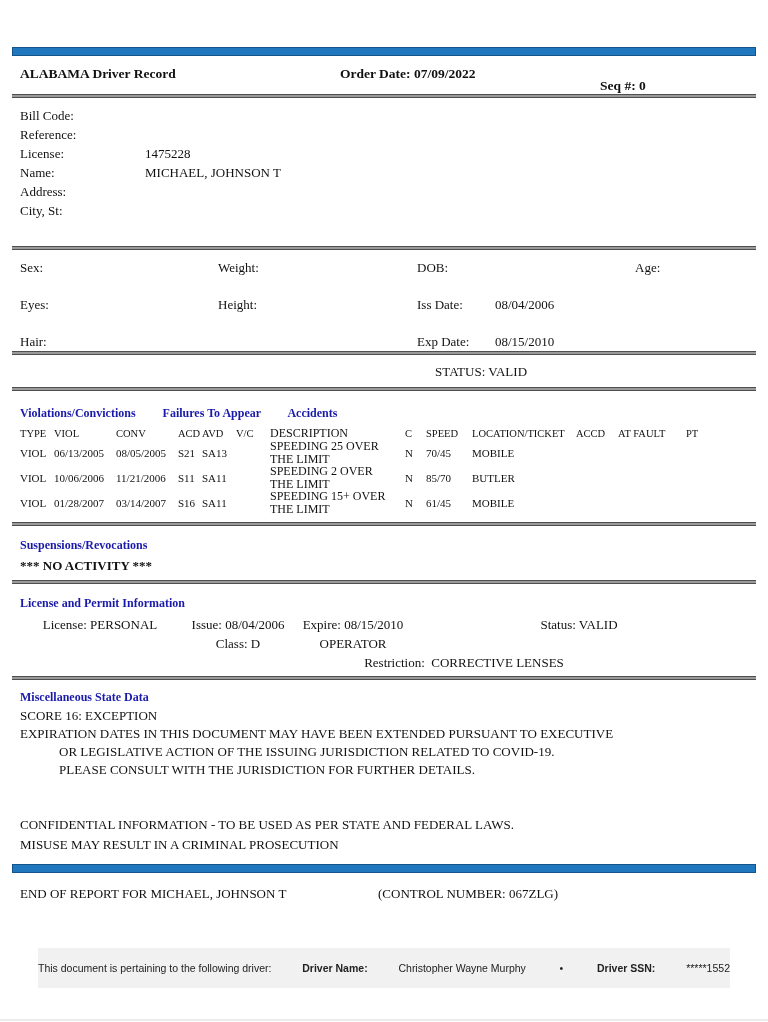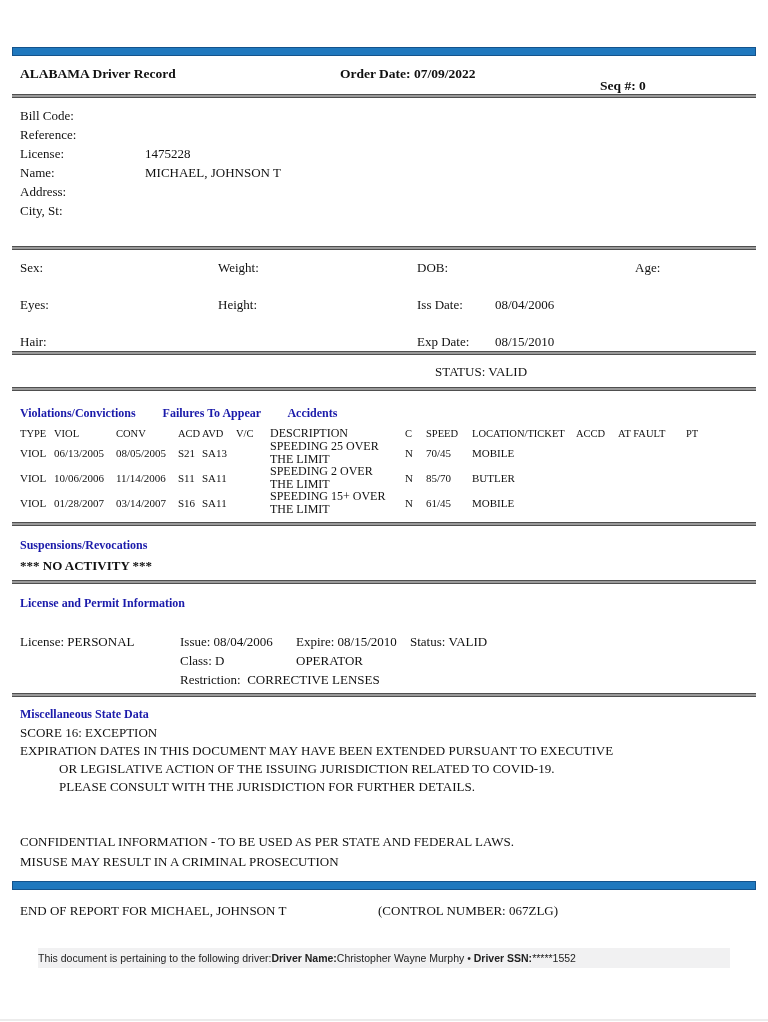--- a/index.html
+++ b/index.html
@@ -41,34 +41,34 @@
   .vrow{display:grid; grid-template-columns:34px 62px 62px 24px 34px 34px 135px 21px 46px 104px 42px 68px 1fr;
         align-items:center; min-height:25px; font-size:11px;}
   .vrow.vhead{min-height:14px; font-size:10.5px;}
   .vcell{padding-right:4px;}
   .vcell.c6{font-size:12px; line-height:12.5px; padding-right:8px;}
   .hr5{margin-top:7px;}
   .susp-heading{margin-top:10px; padding:0 20px;}
   .susp-body{padding:0 20px; font-weight:bold; line-height:17px; margin-top:2px;}
   .hr6{margin-top:6px;}
   .lic-heading{margin-top:10px; padding:0 20px;}
-  .lgrid{display:grid; grid-template-columns:160px 116px 114px 1fr; line-height:19px; padding:0 20px; margin-top:19px;}
+  .lgrid{display:grid; grid-template-columns:160px 116px 114px 1fr; line-height:19px; padding:0 20px; margin-top:2px;text-align:center;}
   .lgrid .span-rest{grid-column:2 / 5;}
   .hr7{margin-top:4px;}
   .misc-heading{margin-top:8px; padding:0 20px;}
   .misc-lines{padding:0 20px;}
   .mline{line-height:18px;}
   .mline.indent{padding-left:39px;}
   .confidential{padding:0 20px; margin-top:36px;}
   .confidential div{line-height:20px;}
   .end-report{position:relative; padding:0 20px; margin-top:13px; height:18px;}
   .end-report .control{position:absolute; left:378px; top:0;}
   
-  .footer-bar{position:absolute; left:38px; right:38px; top:948px; height:20px;
-      background:var(--footer-bg); display:flex; align-items:center; justify-content:flex-start;
+  .footer-bar{position:absolute; left:38px; right:38px; top:948px; height:40px;
+      background:var(--footer-bg); display:flex; align-items:center; justify-content:space-between;
       font-family:"Liberation Sans","DejaVu Sans",sans-serif; font-size:10.5px; color:#222;}
   .footer-bar b{font-weight:bold;}
   .bottom-line{position:absolute; left:0; right:0; bottom:1px; height:2px; background:#ececec;}
 </style>
 </head>
 <body>
 
 <div class="page">
 
   <div class="bluebar top"></div>
@@ -170,21 +170,21 @@
           <div class="vcell c7">N</div>
           <div class="vcell c8">70/45</div>
           <div class="vcell c9">MOBILE</div>
           <div class="vcell c10"></div>
           <div class="vcell c11"></div>
           <div class="vcell c12"></div>
         </div>
         <div class="vrow">
           <div class="vcell c0">VIOL</div>
           <div class="vcell c1">10/06/2006</div>
-          <div class="vcell c2">11/14/2006</div>
+          <div class="vcell c2">11/21/2006</div>
           <div class="vcell c3">S11</div>
           <div class="vcell c4">SA11</div>
           <div class="vcell c5"></div>
           <div class="vcell c6">SPEEDING 2 OVER THE LIMIT</div>
           <div class="vcell c7">N</div>
           <div class="vcell c8">85/70</div>
           <div class="vcell c9">BUTLER</div>
           <div class="vcell c10"></div>
           <div class="vcell c11"></div>
           <div class="vcell c12"></div>

